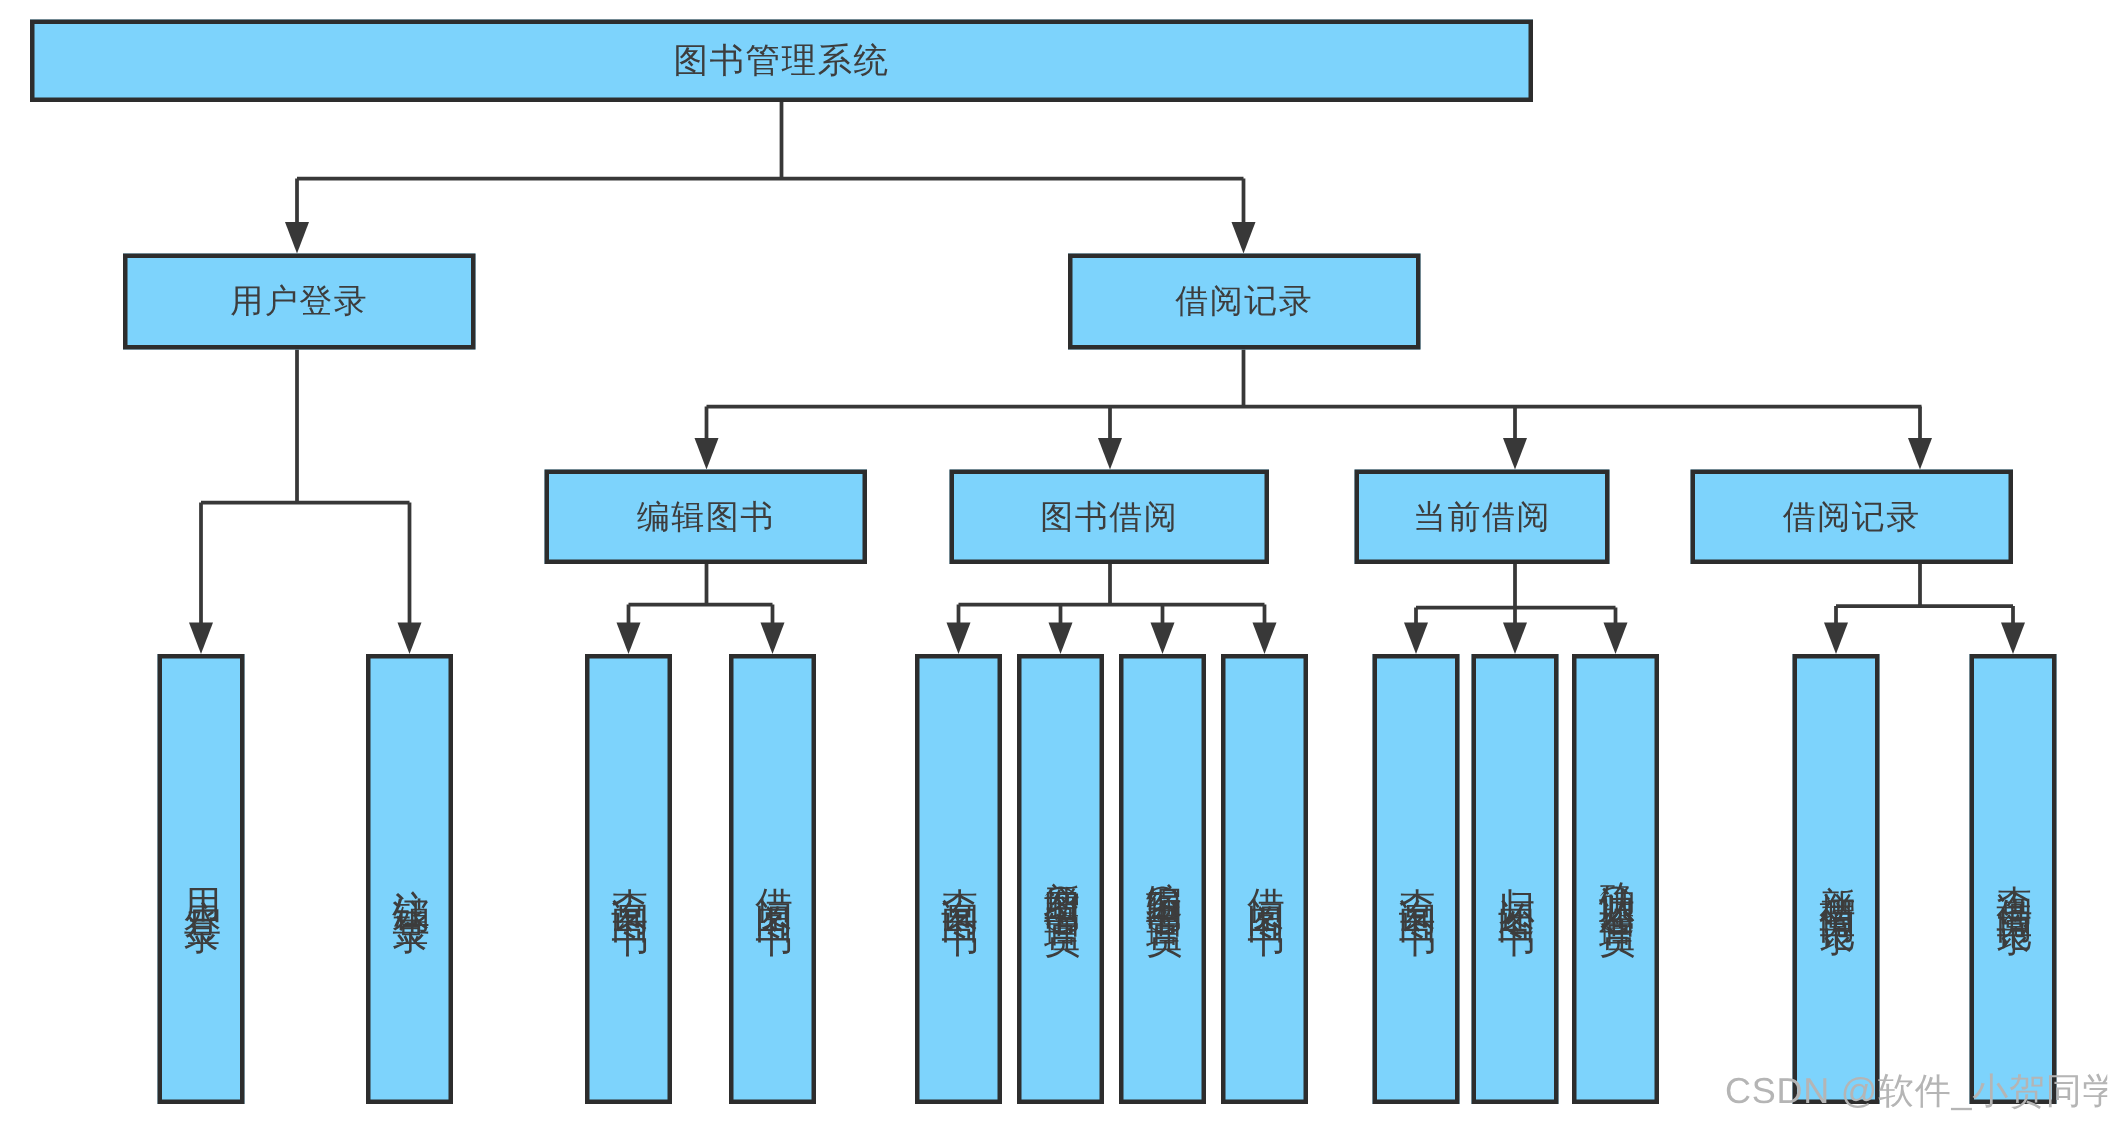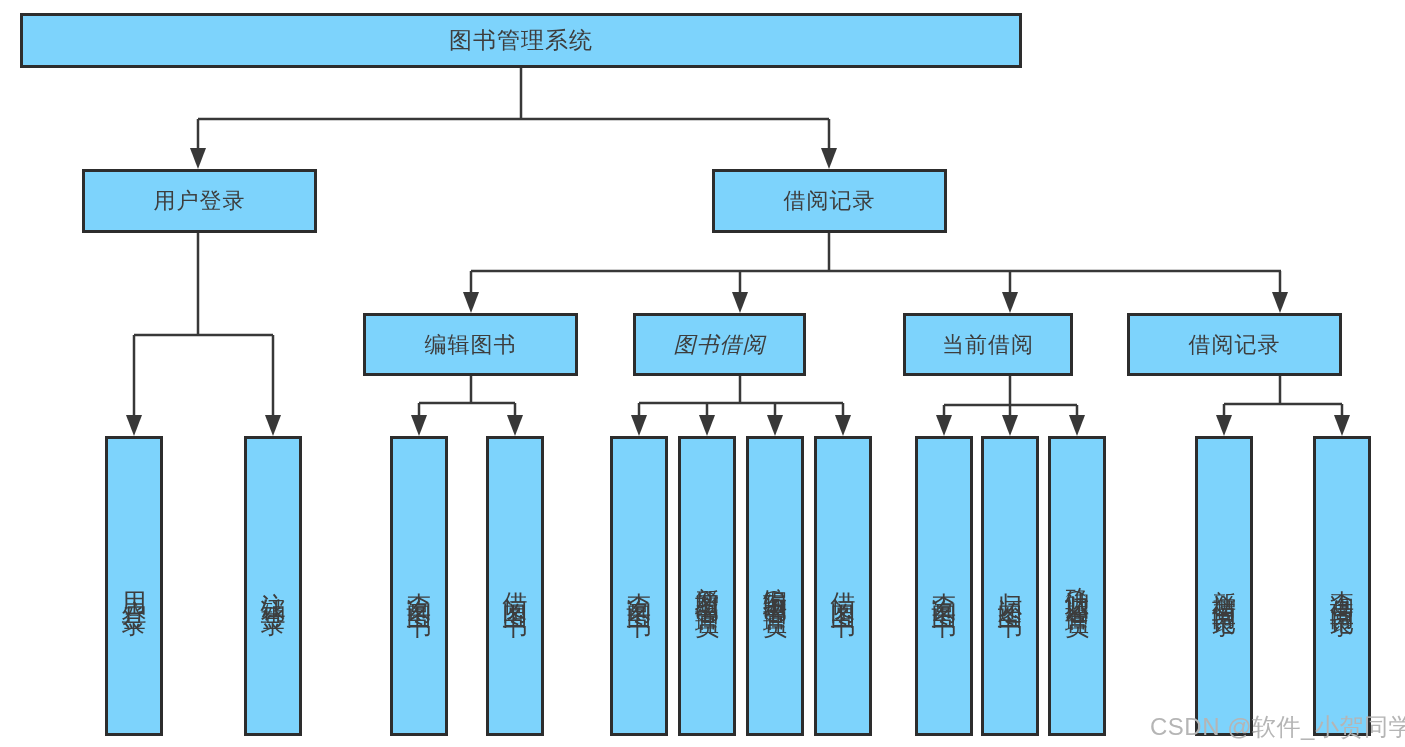--- a/index.html
+++ b/index.html
@@ -115,21 +115,21 @@
   <div class="node" style="left:82px; top:169px; width:235px; height:64px;">
     <span class="hlabel">用户登录</span>
   </div>
   <div class="node" style="left:712px; top:169px; width:235px; height:64px;">
     <span class="hlabel">借阅记录</span>
   </div>
 
   <div class="node" style="left:363px; top:313px; width:215px; height:63px;">
     <span class="hlabel">编辑图书</span>
   </div>
-  <div class="node" style="left:633px; top:313px; width:173px; height:63px;font-style:italic;">
+  <div class="node" style="left:633px; top:313px; width:213px; height:63px;">
     <span class="hlabel">图书借阅</span>
   </div>
   <div class="node" style="left:903px; top:313px; width:170px; height:63px;">
     <span class="hlabel">当前借阅</span>
   </div>
   <div class="node" style="left:1127px; top:313px; width:215px; height:63px;">
     <span class="hlabel">借阅记录</span>
   </div>
 
   <div class="node leaf" style="left:105px; top:436px; width:58px; height:300px;">

